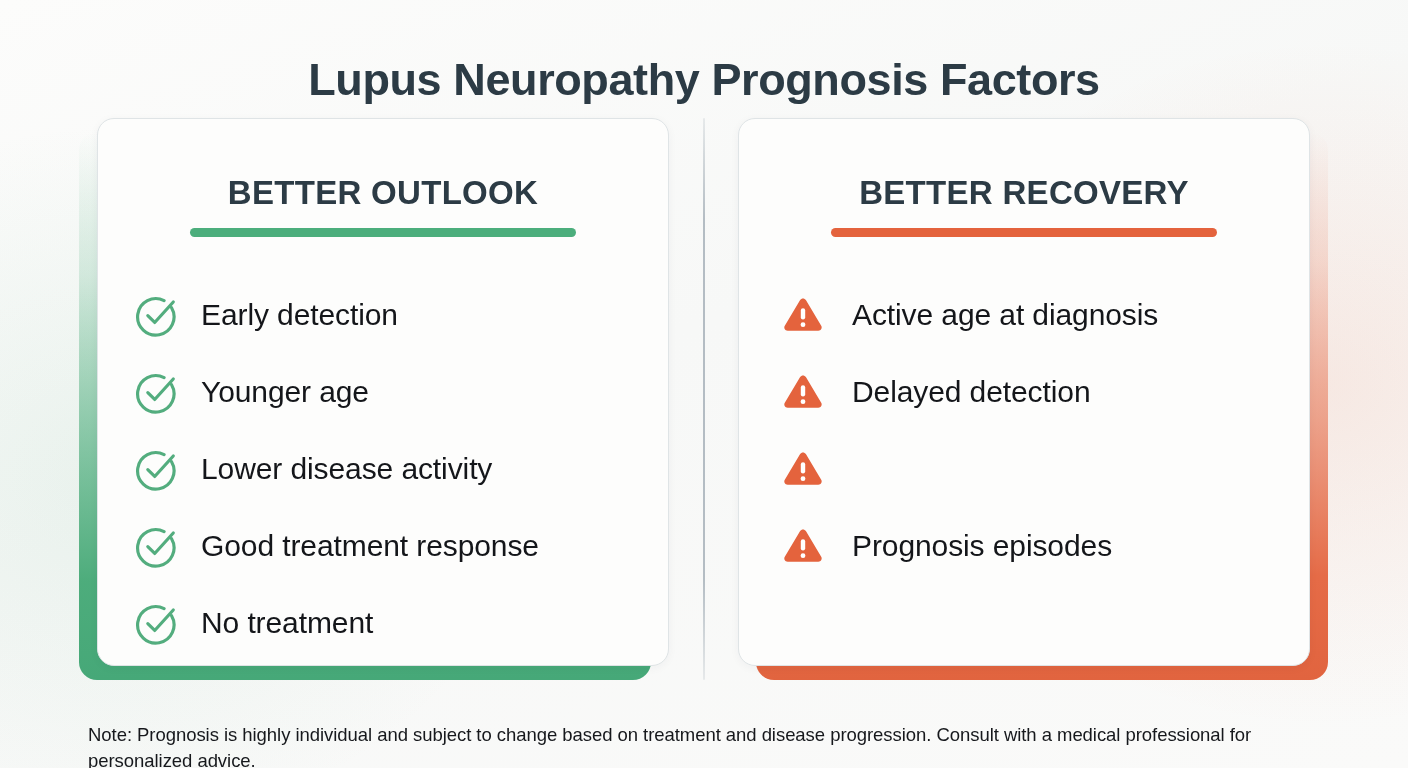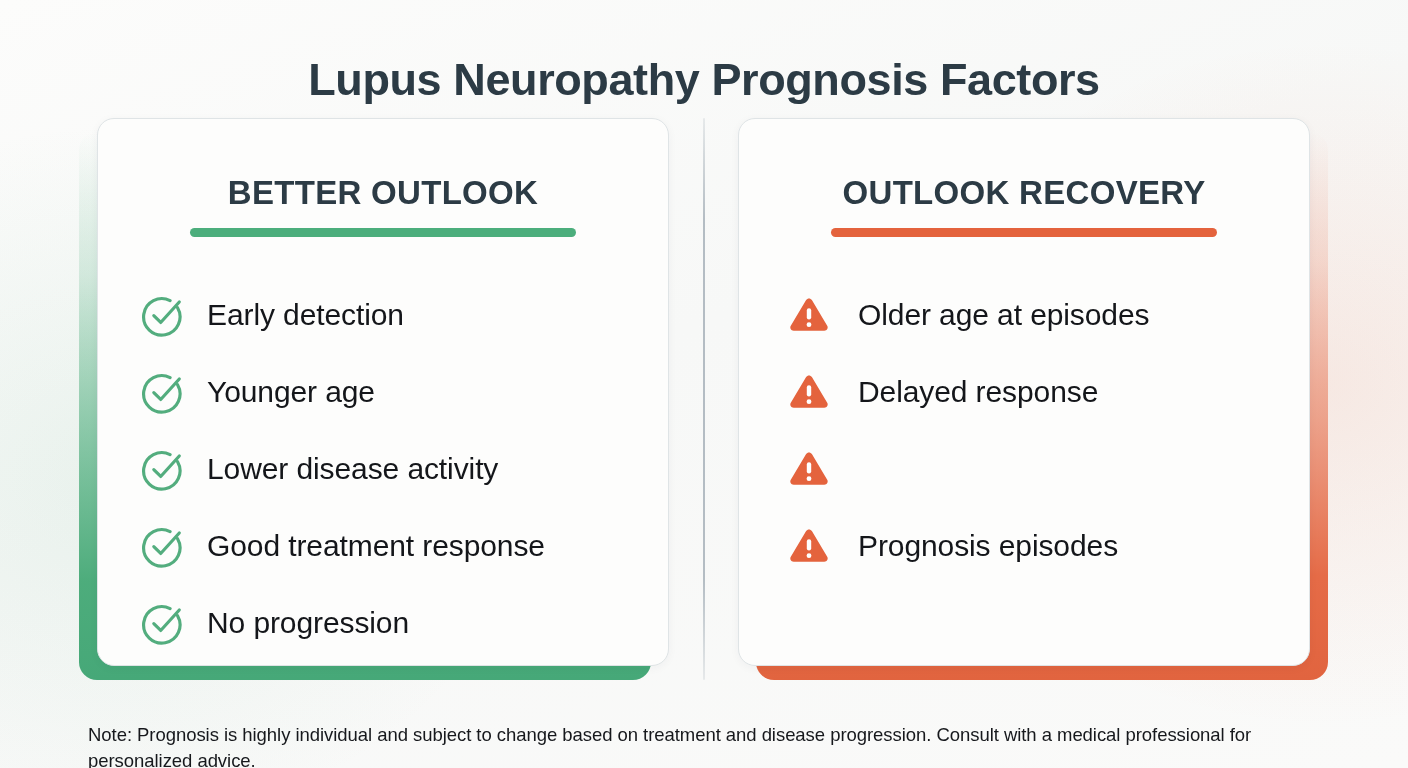--- a/index.html
+++ b/index.html
@@ -123,21 +123,21 @@
     width: 386px;
     height: 9px;
     border-radius: 5px;
   }
   #underline-left  { background: #4cae7c; }
   #underline-right { background: #e4633d; }
 
   
   .factor-list {
     list-style: none;
-    margin: 6px;
+    margin: 0;
     padding: 0;
   }
   #list-left  { margin-top: 39px; padding-left: 36px; }
   #list-right { margin-top: 39px; padding-left: 41px; }
 
   .factor-item {
     display: flex;
     align-items: center;
     height: 77px;
   }
@@ -219,54 +219,54 @@
             <path d="M14.4 24.6 L21.6 31.8 L41.0 10.4" fill="none" stroke="#53ad7e" stroke-width="3.3" stroke-linecap="round" stroke-linejoin="round"></path>
           </svg>
           <span class="factor-label">Good treatment response</span>
         </li>
 
         <li class="factor-item">
           <svg class="factor-icon" viewBox="0 0 48 48">
             <path d="M39.2 16.4 A19 19 0 1 1 31.4 9.0" fill="none" stroke="#53ad7e" stroke-width="3.3" stroke-linecap="round"></path>
             <path d="M14.4 24.6 L21.6 31.8 L41.0 10.4" fill="none" stroke="#53ad7e" stroke-width="3.3" stroke-linecap="round" stroke-linejoin="round"></path>
           </svg>
-          <span class="factor-label">No progression</span>
+          <span class="factor-label">No treatment</span>
         </li>
 
       </ul>
     </div>
   </div>
 
   <div class="card-wrap" id="card-wrap-right">
     <div class="card-backing" id="card-backing-right"></div>
 
     <div class="card" id="card-right">
 
-      <h2 class="card-heading">OUTLOOK RECOVERY</h2>
+      <h2 class="card-heading">BETTER RECOVERY</h2>
 
       <div class="card-underline" id="underline-right"></div>
 
       <ul class="factor-list" id="list-right">
 
         <li class="factor-item">
           <svg class="factor-icon" viewBox="0 0 48 48">
             <path d="M21.0 8.4 C22.4 6.2 25.6 6.2 27.0 8.4 L43.0 35.2 C44.4 37.5 42.8 40.4 40.0 40.4 L8.0 40.4 C5.2 40.4 3.6 37.5 5.0 35.2 Z" fill="#e4633d"></path>
             <rect x="21.7" y="17.0" width="4.6" height="11.6" rx="2.3" fill="#ffffff"></rect>
             <circle cx="24.0" cy="34.1" r="2.5" fill="#ffffff"></circle>
           </svg>
-          <span class="factor-label">Older age at episodes</span>
-        </li>
-
-        <li class="factor-item">
-          <svg class="factor-icon" viewBox="0 0 48 48">
-            <path d="M21.0 8.4 C22.4 6.2 25.6 6.2 27.0 8.4 L43.0 35.2 C44.4 37.5 42.8 40.4 40.0 40.4 L8.0 40.4 C5.2 40.4 3.6 37.5 5.0 35.2 Z" fill="#e4633d"></path>
-            <rect x="21.7" y="17.0" width="4.6" height="11.6" rx="2.3" fill="#ffffff"></rect>
-            <circle cx="24.0" cy="34.1" r="2.5" fill="#ffffff"></circle>
-          </svg>
-          <span class="factor-label">Delayed response</span>
+          <span class="factor-label">Active age at diagnosis</span>
+        </li>
+
+        <li class="factor-item">
+          <svg class="factor-icon" viewBox="0 0 48 48">
+            <path d="M21.0 8.4 C22.4 6.2 25.6 6.2 27.0 8.4 L43.0 35.2 C44.4 37.5 42.8 40.4 40.0 40.4 L8.0 40.4 C5.2 40.4 3.6 37.5 5.0 35.2 Z" fill="#e4633d"></path>
+            <rect x="21.7" y="17.0" width="4.6" height="11.6" rx="2.3" fill="#ffffff"></rect>
+            <circle cx="24.0" cy="34.1" r="2.5" fill="#ffffff"></circle>
+          </svg>
+          <span class="factor-label">Delayed detection</span>
         </li>
 
         <li class="factor-item">
           <svg class="factor-icon" viewBox="0 0 48 48">
             <path d="M21.0 8.4 C22.4 6.2 25.6 6.2 27.0 8.4 L43.0 35.2 C44.4 37.5 42.8 40.4 40.0 40.4 L8.0 40.4 C5.2 40.4 3.6 37.5 5.0 35.2 Z" fill="#e4633d"></path>
             <rect x="21.7" y="17.0" width="4.6" height="11.6" rx="2.3" fill="#ffffff"></rect>
             <circle cx="24.0" cy="34.1" r="2.5" fill="#ffffff"></circle>
           </svg>
         </li>
 

